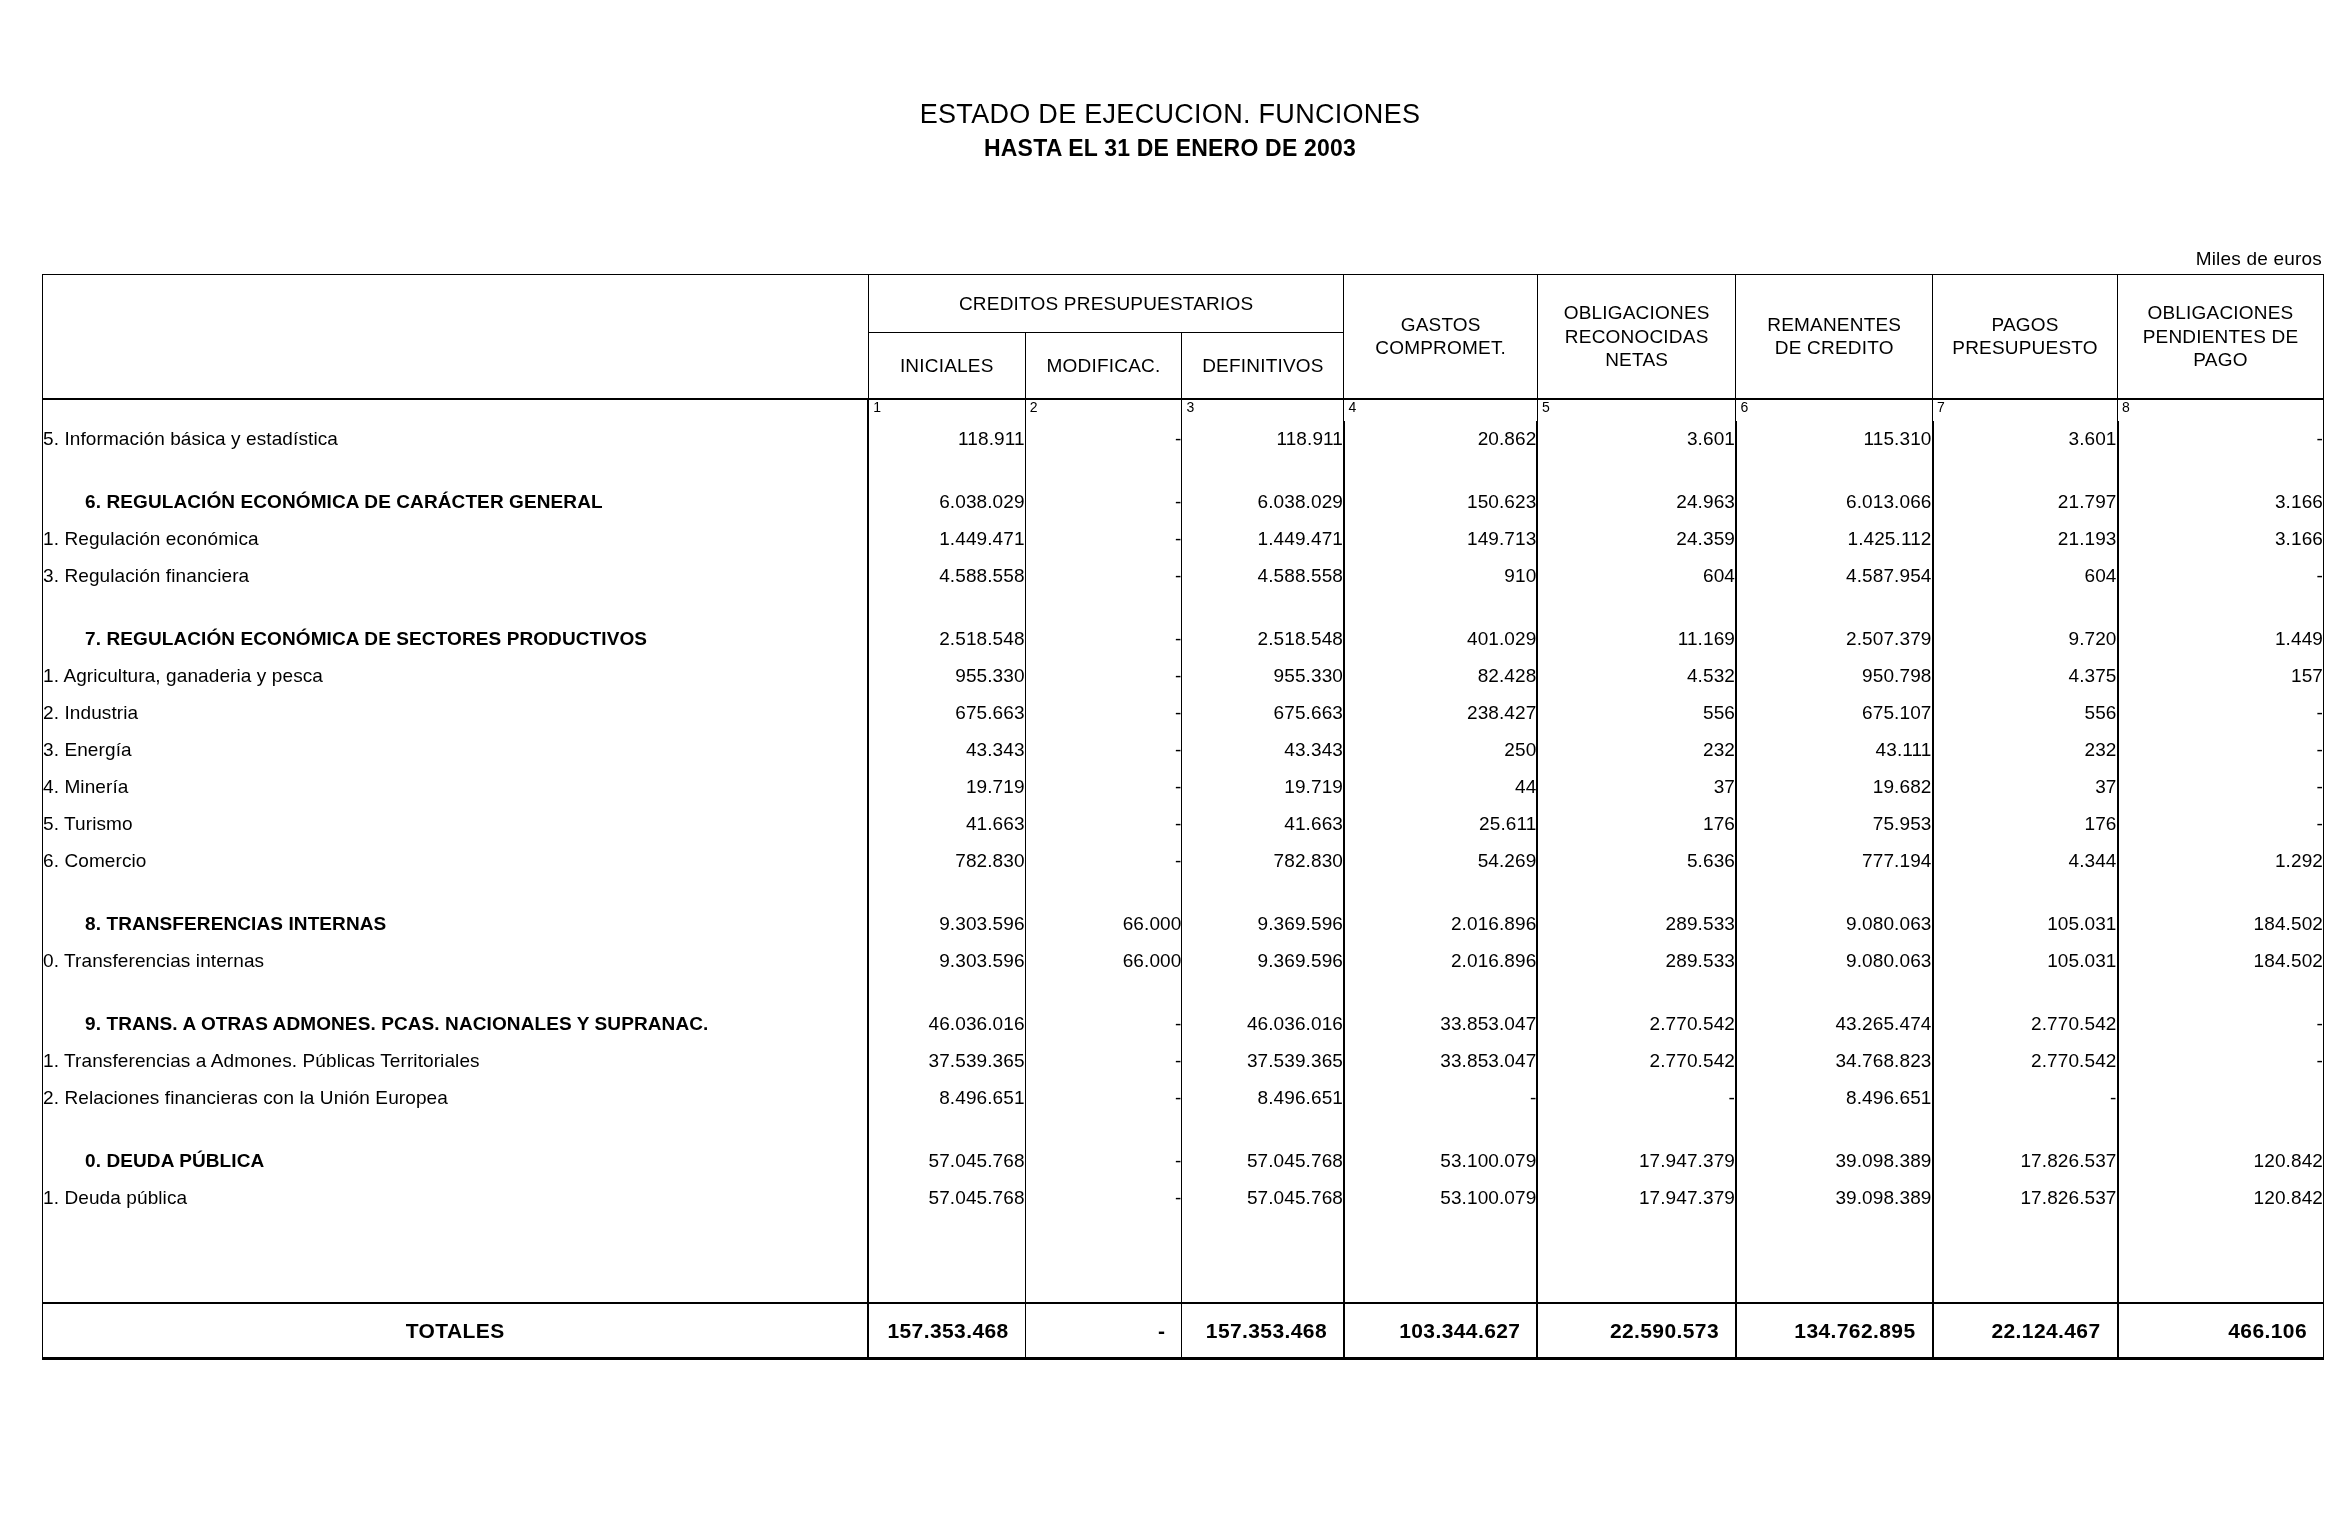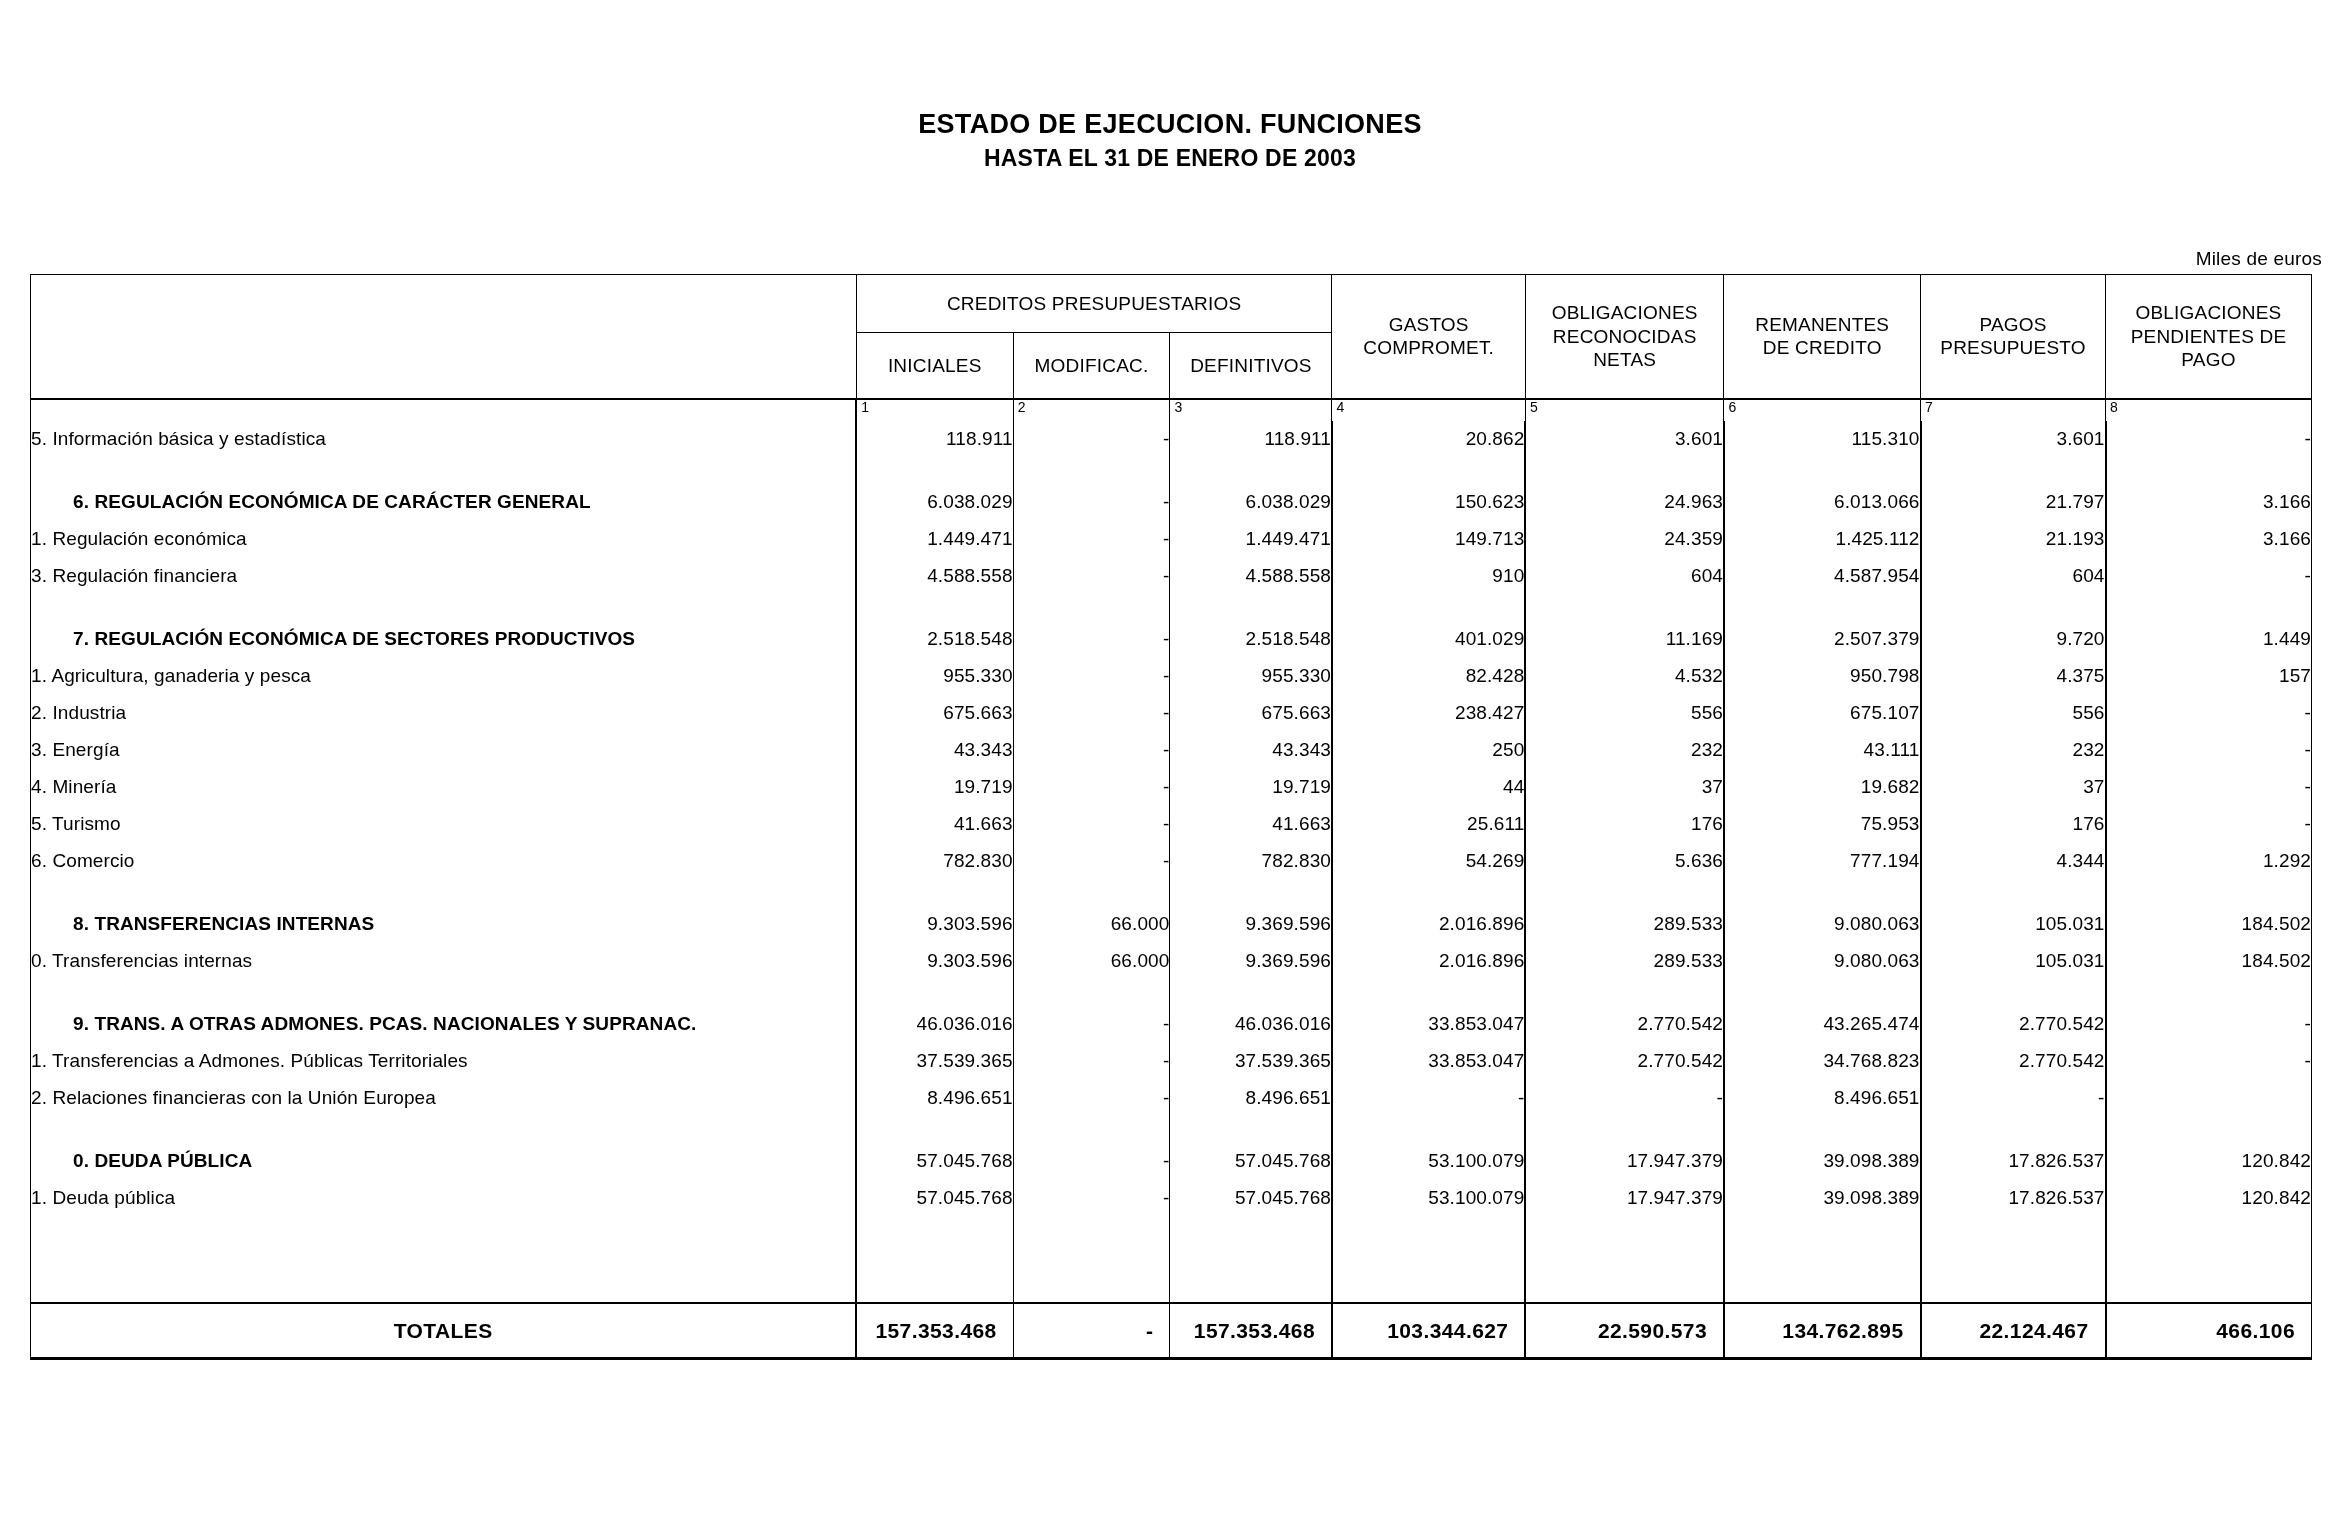--- a/index.html
+++ b/index.html
@@ -23,24 +23,24 @@
     padding-top: 96px;
   }
   .title-line1 {
     font-size: 30px;
     font-weight: bold;
     letter-spacing: 0.4px;
     line-height: 1.18;
   }
   .title-line2 {
     font-size: 27px;
-    font-weight: bold;
+    font-weight: normal;
     letter-spacing: 0.3px;
     line-height: 1.2;
-    margin-top: 12px;
+    margin-top: 2px;
   }
   .title-line3 {
     font-size: 23px;
     font-weight: bold;
     letter-spacing: 0.2px;
     line-height: 1.2;
     margin-top: 5px;
   }
 
   
@@ -49,21 +49,21 @@
     right: 18px;
     top: 248px;
     font-size: 19px;
     font-weight: normal;
     letter-spacing: 0.2px;
   }
 
   
   .table-wrap {
     position: absolute;
-    left: 30px;
+    left: 42px;
     top: 274px;
     width: 2282px;
   }
   table.budget {
     width: 100%;
     border-collapse: collapse;
     table-layout: fixed;
   }
   table.budget td, table.budget th {
     border: 1.5px solid #000;

